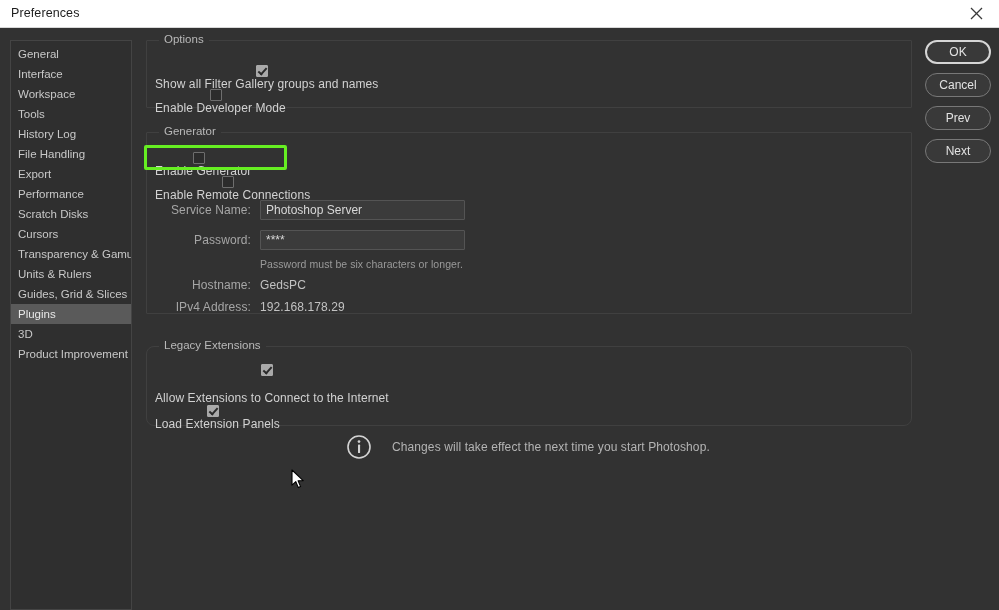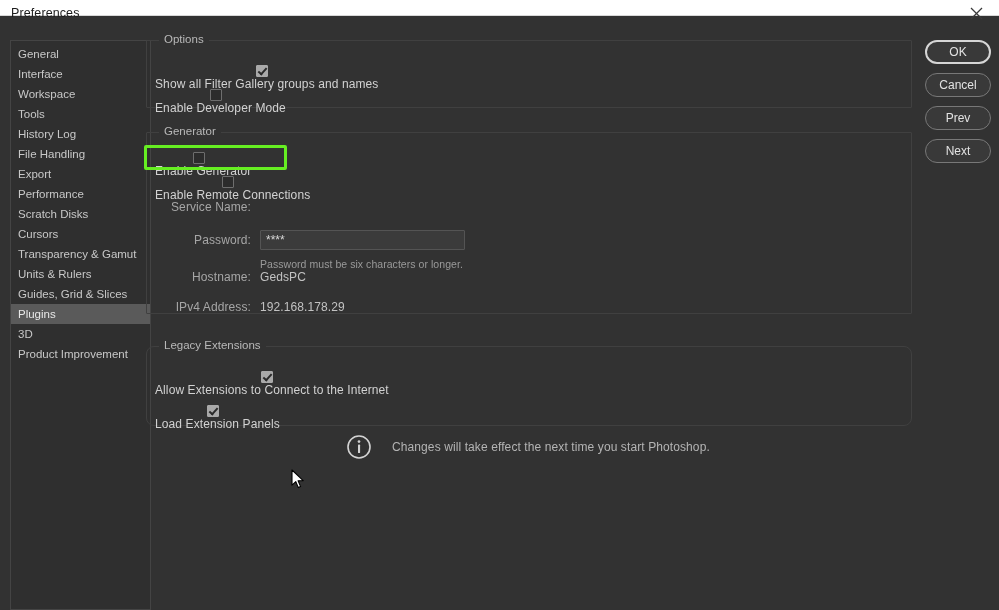--- a/index.html
+++ b/index.html
@@ -21,21 +21,21 @@
     height: 610px;
     background: #323232;
     box-sizing: border-box;
   }
 
   
   #titlebar {
     position: absolute;
     left: 0; top: 0;
     width: 999px;
-    height: 16px;
+    height: 28px;
     background: #ffffff;
     border-bottom: 1px solid #d8d8d8;
     box-sizing: border-box;
   }
   #title-text {
     position: absolute;
     left: 11px; top: 6px;
     font-size: 12.5px;
     color: #1d1d1d;
     letter-spacing: 0.1px;
@@ -58,21 +58,21 @@
     left: 0; top: 28px;
     width: 999px;
     height: 582px;
     background: #323232;
   }
 
   
   #sidebar {
     position: absolute;
     left: 10px; top: 12px;
-    width: 141px;
+    width: 122px;
     height: 570px;
     background: #2f2f2f;
     border: 1px solid #444444;
     box-sizing: border-box;
     padding-top: 3px;
     overflow: hidden;
   }
   .side-item {
     height: 20px;
     line-height: 20px;
@@ -317,42 +317,43 @@
       </div>
       <div id="highlight-box" style="left:-2px; top:105px; width:143px; height:25px;"></div>
 
       <div class="cb-row" style="left:9px; top:136px;">
         <span class="cb"></span>
         <span class="cb-label">Enable Remote Connections</span>
       </div>
 
       <div class="field-row" style="left:9px; top:160px;">
         <span class="field-label">Service Name:</span>
+        <input class="field-input" type="text" value="Photoshop Server" style="">
       </div>
 
       <div class="field-row" style="left:9px; top:190px;">
         <span class="field-label">Password:</span>
         <input class="field-input" type="text" value="****" style="">
       </div>
 
       <div class="hint" style="left:114px; top:218px;">Password must be six characters or longer.</div>
 
-      <div class="field-row" style="left:9px; top:230px;">
+      <div class="field-row" style="left:9px; top:238px;">
         <span class="field-label">Hostname:</span>
         <span class="field-static">GedsPC</span>
       </div>
       <div class="field-row" style="left:9px; top:260px;">
         <span class="field-label">IPv4 Address:</span>
         <span class="field-static">192.168.178.29</span>
       </div>
 
       <div class="group" style="top:306px; height:80px;border-radius:8px;">
         <div class="group-title">Legacy Extensions</div>
       </div>
-      <div class="cb-row" style="left:9px; top:331px;">
+      <div class="cb-row" style="left:9px; top:324px;gap:15px;">
         <span class="cb checked"></span>
         <span class="cb-label">Allow Extensions to Connect to the Internet</span>
       </div>
       <div class="cb-row" style="left:9px; top:365px;">
         <span class="cb checked"></span>
         <span class="cb-label">Load Extension Panels</span>
       </div>
 
       <div id="note" style="left:200px; top:394px;">
         <span id="note-icon">

